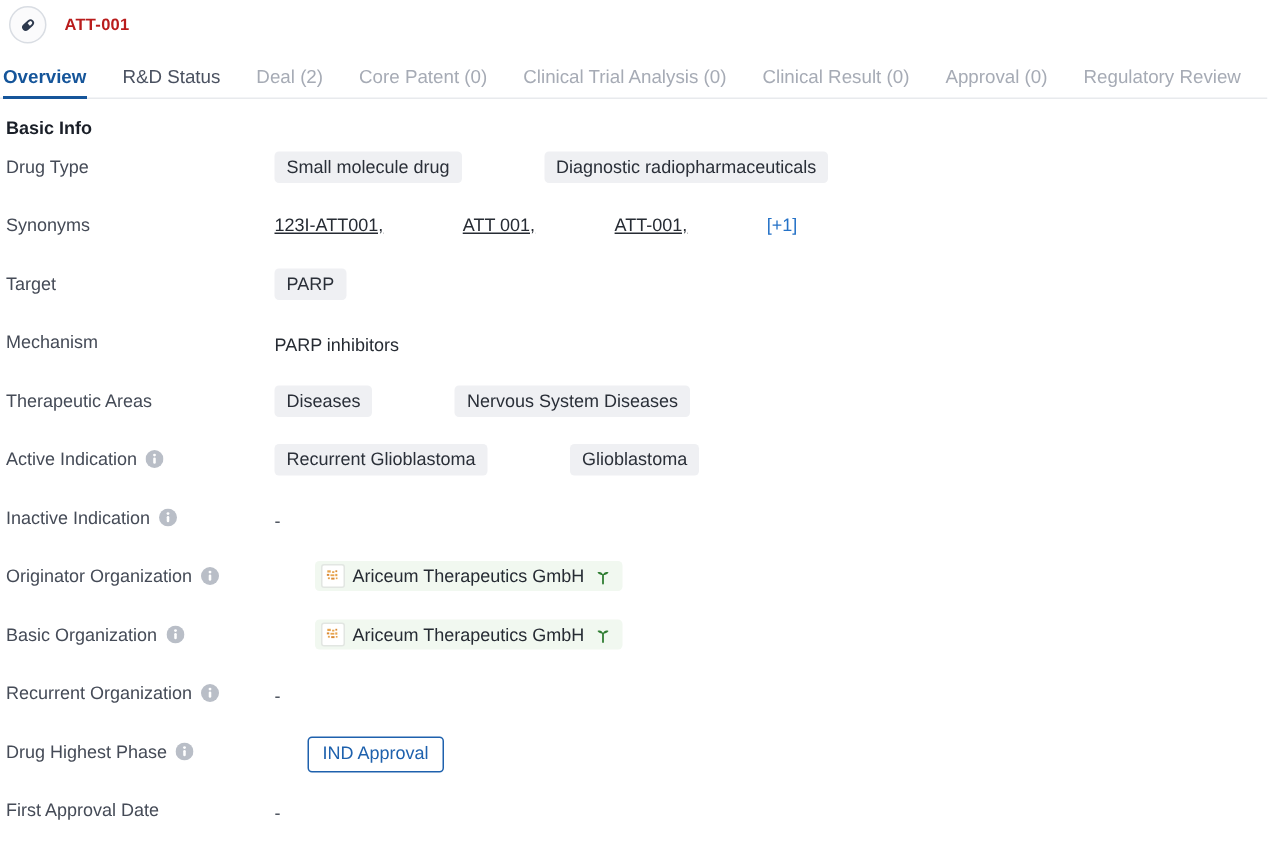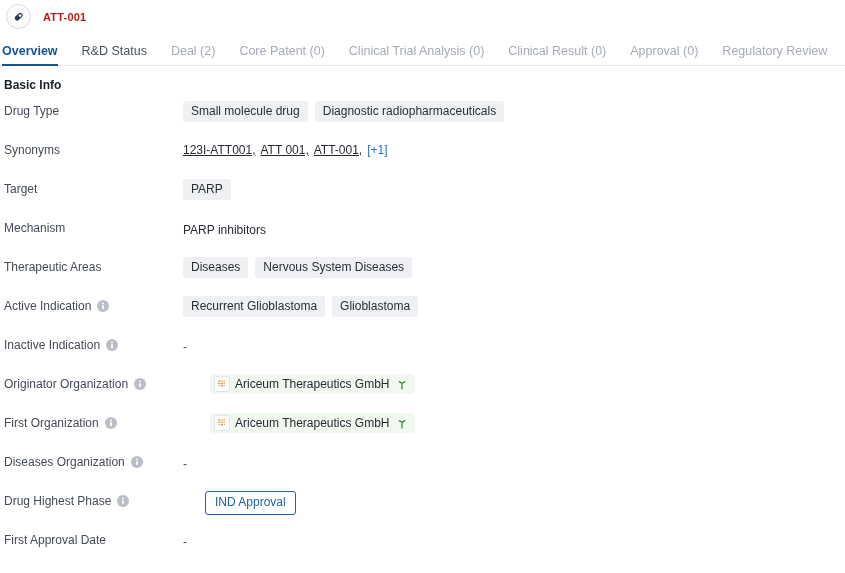--- a/index.html
+++ b/index.html
@@ -114,20 +114,21 @@
     padding-top: 3px;
   }
   .row-value {
     flex: 1 1 auto;
     display: flex;
     align-items: center;
     flex-wrap: wrap;
     font-size: 12px;
     color: #262b33;
     min-height: 20px;
+    gap: 48px;
   }
   .row-value.plain { padding-top: 2px; }
 
   .info-icon {
     display: inline-flex;
     width: 12px;
     height: 12px;
     margin-left: 6px;
     flex: 0 0 auto;
   }
@@ -356,21 +357,21 @@
             <path d="M6 4.4 C4.6 4.4 3.2 3.9 2.3 2.6 C3.9 1.9 5.5 2.5 6 4.4 Z" fill="#2f7d32"></path>
             <path d="M6 4.4 C7.4 4.4 8.8 3.9 9.7 2.6 C8.1 1.9 6.5 2.5 6 4.4 Z" fill="#2f7d32"></path>
           </svg>
         </span>
       </span>
     </div>
   </div>
 
   <div class="info-row">
     <div class="row-label">
-      <span>First Organization</span>
+      <span>Basic Organization</span>
       <span class="info-icon">
         <svg width="12" height="12" viewBox="0 0 12 12" aria-hidden="true">
           <circle cx="6" cy="6" r="6" fill="#b9bec7"></circle>
           <circle cx="6" cy="3.4" r="0.95" fill="#ffffff"></circle>
           <rect x="5.15" y="5" width="1.7" height="4.2" rx="0.85" fill="#ffffff"></rect>
         </svg>
       </span>
     </div>
     <div class="row-value">
       <span class="org-badge">
@@ -394,21 +395,21 @@
             <path d="M6 4.4 C4.6 4.4 3.2 3.9 2.3 2.6 C3.9 1.9 5.5 2.5 6 4.4 Z" fill="#2f7d32"></path>
             <path d="M6 4.4 C7.4 4.4 8.8 3.9 9.7 2.6 C8.1 1.9 6.5 2.5 6 4.4 Z" fill="#2f7d32"></path>
           </svg>
         </span>
       </span>
     </div>
   </div>
 
   <div class="info-row">
     <div class="row-label">
-      <span>Diseases Organization</span>
+      <span>Recurrent Organization</span>
       <span class="info-icon">
         <svg width="12" height="12" viewBox="0 0 12 12" aria-hidden="true">
           <circle cx="6" cy="6" r="6" fill="#b9bec7"></circle>
           <circle cx="6" cy="3.4" r="0.95" fill="#ffffff"></circle>
           <rect x="5.15" y="5" width="1.7" height="4.2" rx="0.85" fill="#ffffff"></rect>
         </svg>
       </span>
     </div>
     <div class="row-value plain">
       <span class="dash">-</span>

